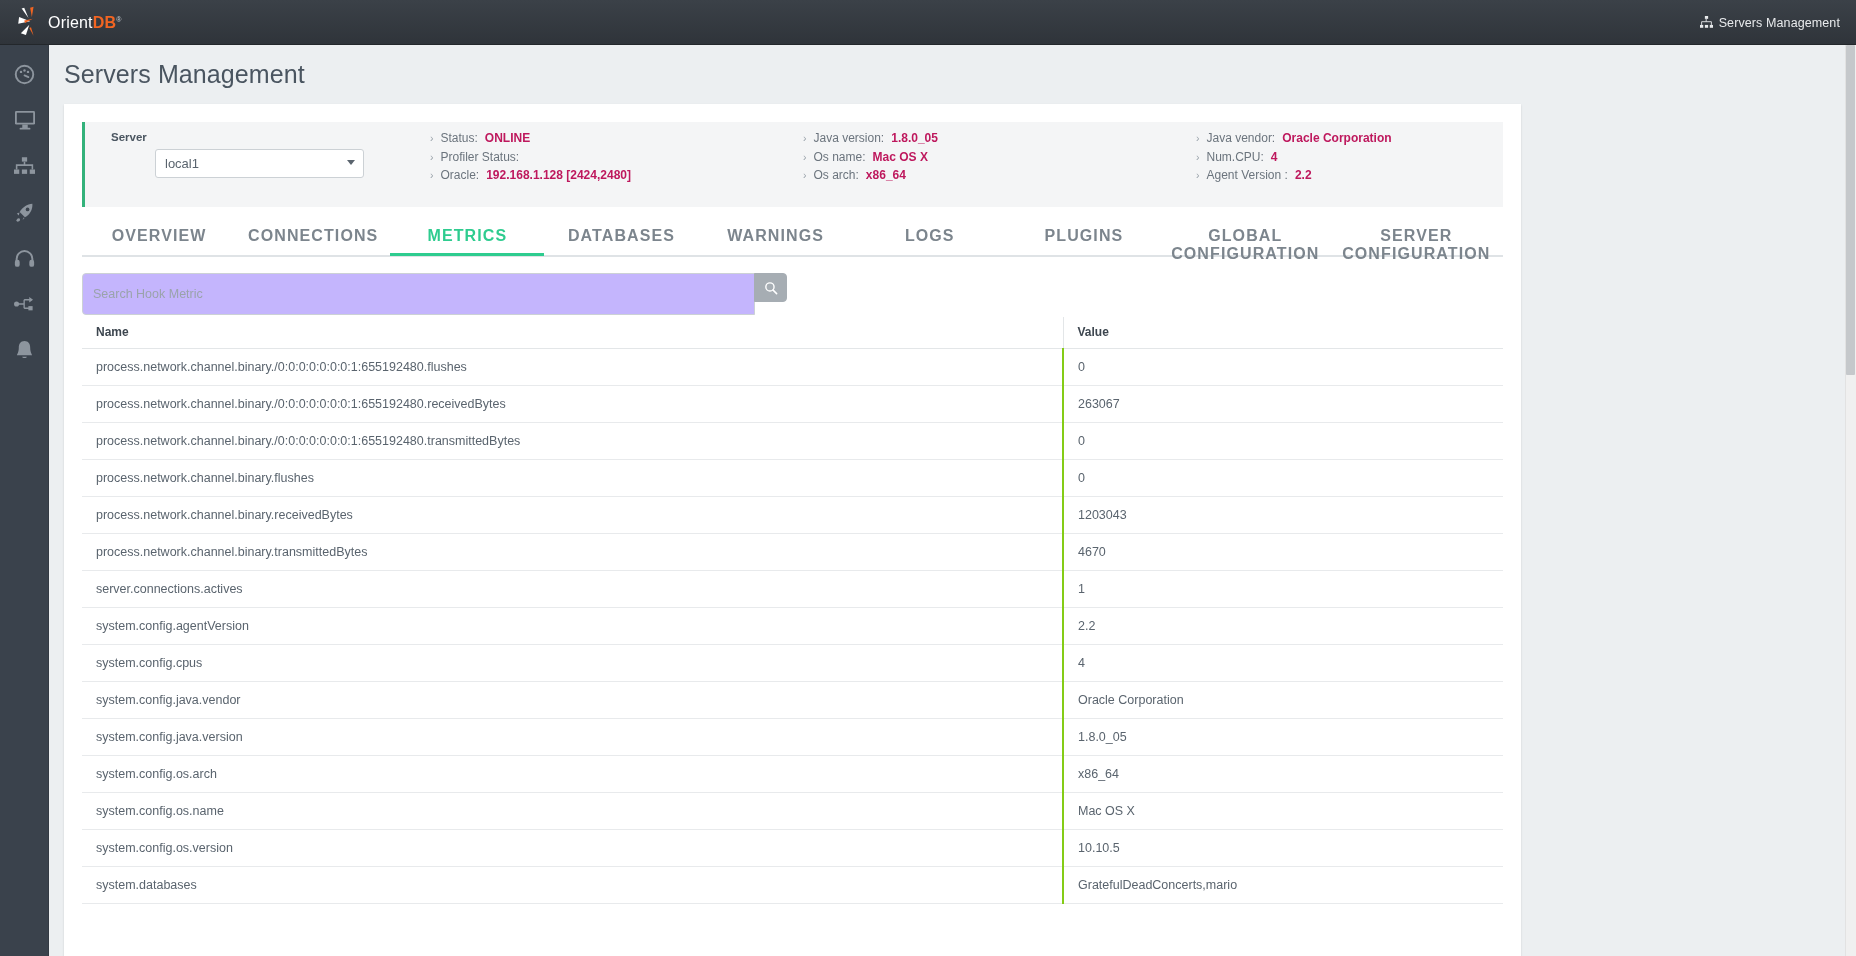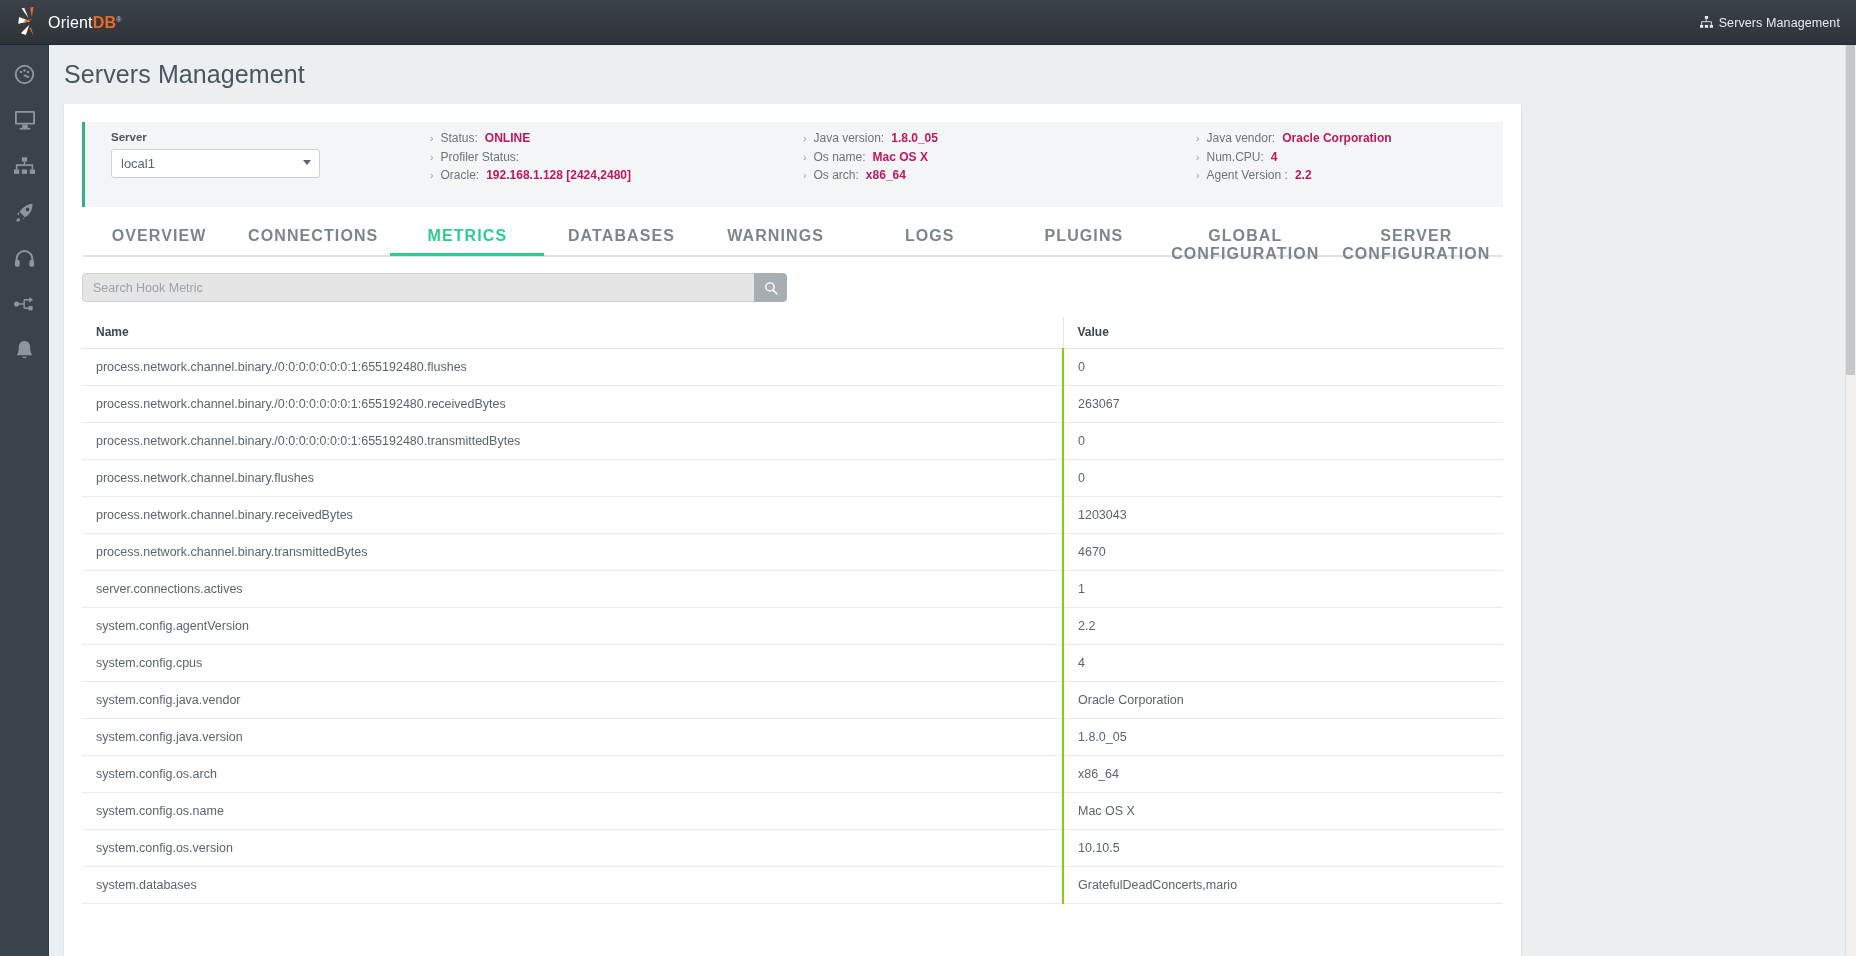--- a/index.html
+++ b/index.html
@@ -62,21 +62,21 @@
     min-height: 860px;
   }
 
   
   .srvpanel {
     position:relative; margin:18px 18px 0 18px; height:85px;
     background:#f4f5f6; border-left:3px solid #33b27b;
   }
   .srv-col-a { position:absolute; left:26px; top:9px; width:260px; }
   .srv-label { font-size:11.5px; font-weight:700; color:#4a5560; }
-  .srv-select-wrap { position:relative; margin-top:6px; width:209px; }
+  .srv-select-wrap { position:relative; margin-top:6px; width:209px;margin-left:44px; }
   .srv-select {
     width:209px; height:29px; border:1px solid #ccd1d5; border-radius:3px;
     background:#ffffff; font-size:13px; color:#5a646e;
     padding:0 24px 0 9px; line-height:27px;
   }
   .srv-caret {
     position:absolute; right:9px; top:11px; width:0;height:0;
     border-left:4px solid transparent; border-right:4px solid transparent;
     border-top:5px solid #5a646e;
   }
@@ -120,22 +120,22 @@
   }
   .subtab-btn {
     margin-left:10px;
     background:#2ecc8f; color:#ffffff; font-size:15px; font-weight:700;
     padding:12px 25px; border:none; cursor:pointer; line-height:15px;
   }
 
   
   .searchrow { position:relative; margin:16px 18px 0 18px; height:30px; display:flex; }
   .search-input {
-    width:673px; height:29px; border:1px solid #ccd1d5; border-radius:4px 0 0 4px;
-    font-size:12.5px; color:#3d464f; padding:0 10px; background:#e5e5e5; outline:none;
+    width:673px; height:42px; border:1px solid #ccd1d5; border-radius:4px 0 0 4px;
+    font-size:12.5px; color:#3d464f; padding:0 10px; background:#c4b5fd; outline:none;
   }
   .search-input::placeholder { color:#9aa3ab; }
   .search-btn {
     width:33px; height:29px; background:#a6adb3; border:1px solid #a6adb3;
     border-radius:0 4px 4px 0; display:flex; align-items:center; justify-content:center;
     cursor:pointer; margin-left:-1px;
   }
 
   
   .tablewrap { margin:14px 18px 0 18px; }

